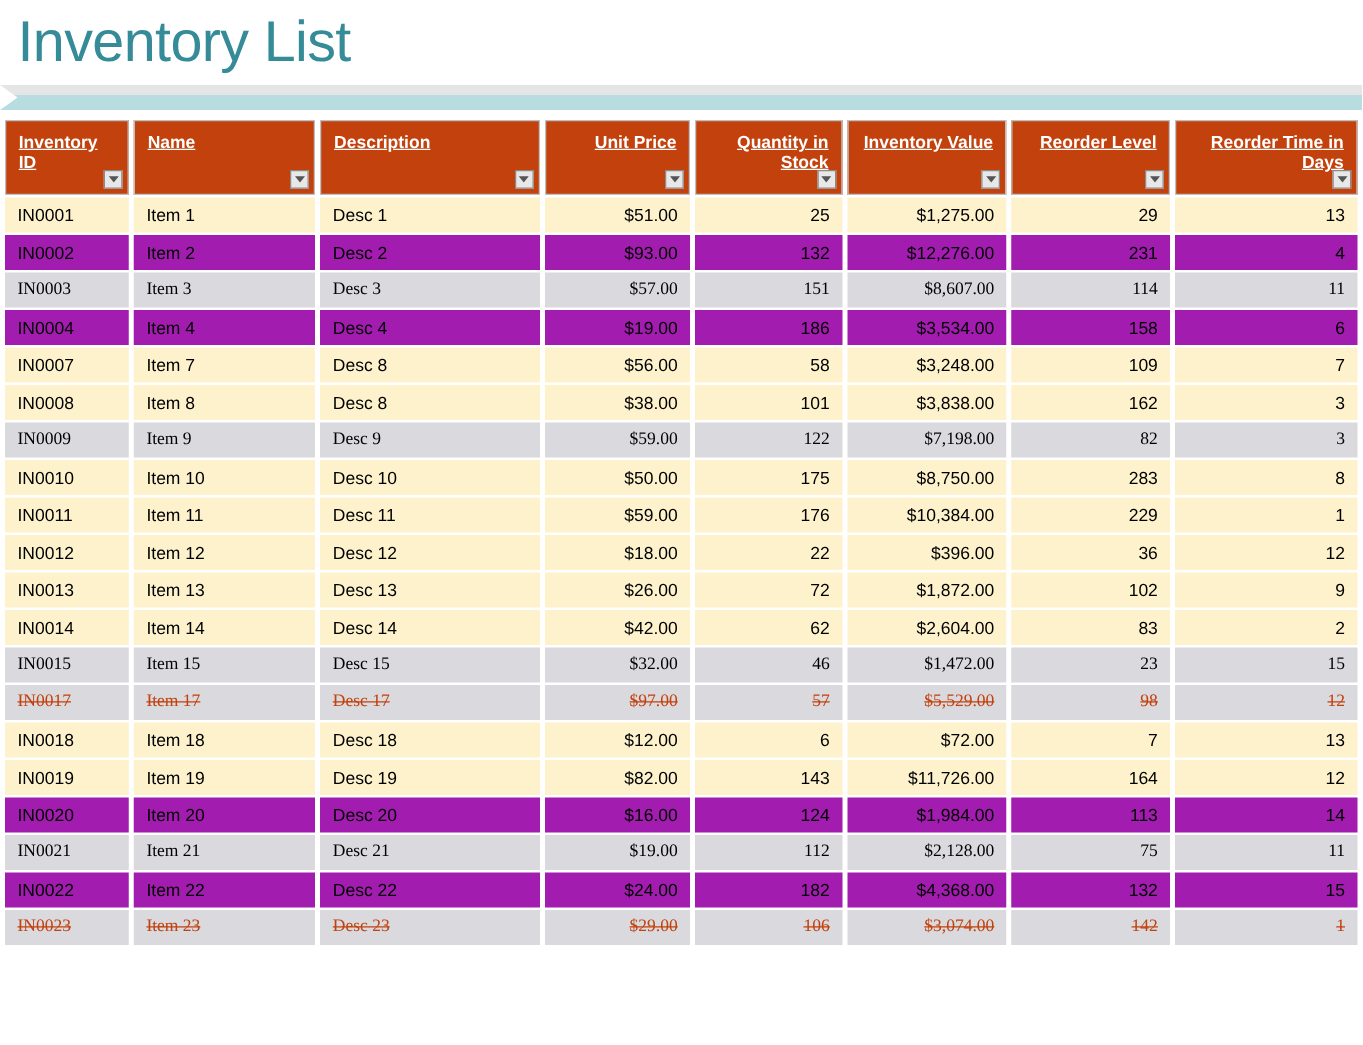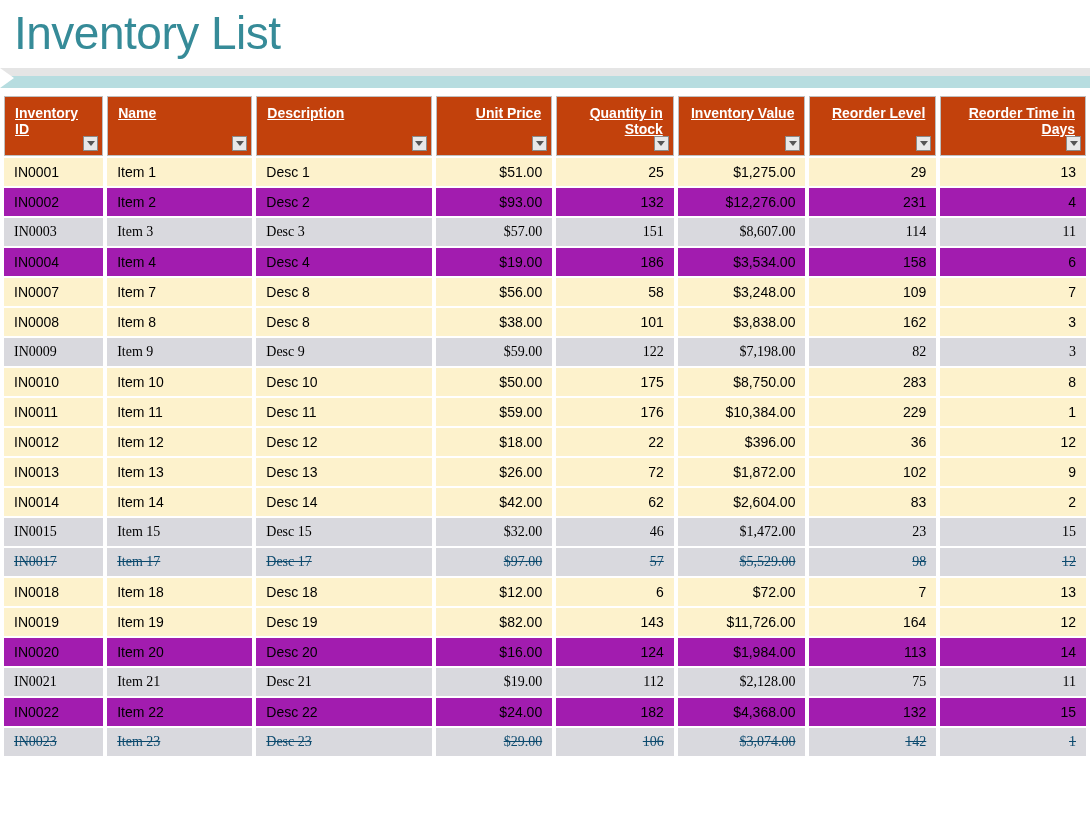--- a/index.html
+++ b/index.html
@@ -68,21 +68,21 @@
     font-size: 14px;
     white-space: nowrap;
   }
   tbody tr { height: 28px; }
   td.left { text-align: left; }
   td.right { text-align: right; }
   tr.yellow td { background: #fdf2cc; }
   tr.white td  { background: #a21caf; }
   tr.gray td   { background: #d9d9de; font-family: Liberation Serif, serif; }
   tr.discontinued td {
-    color: #0c4a6e;
+    color: #c2410c;
     text-decoration: line-through;
   }
   
   col.c-id    { width: 100px; }
   col.c-name  { width: 150px; }
   col.c-desc  { width: 180px; }
   col.c-price { width: 120px; }
   col.c-qty   { width: 120px; }
   col.c-val   { width: 130px; }
   col.c-reord { width: 130px; }

